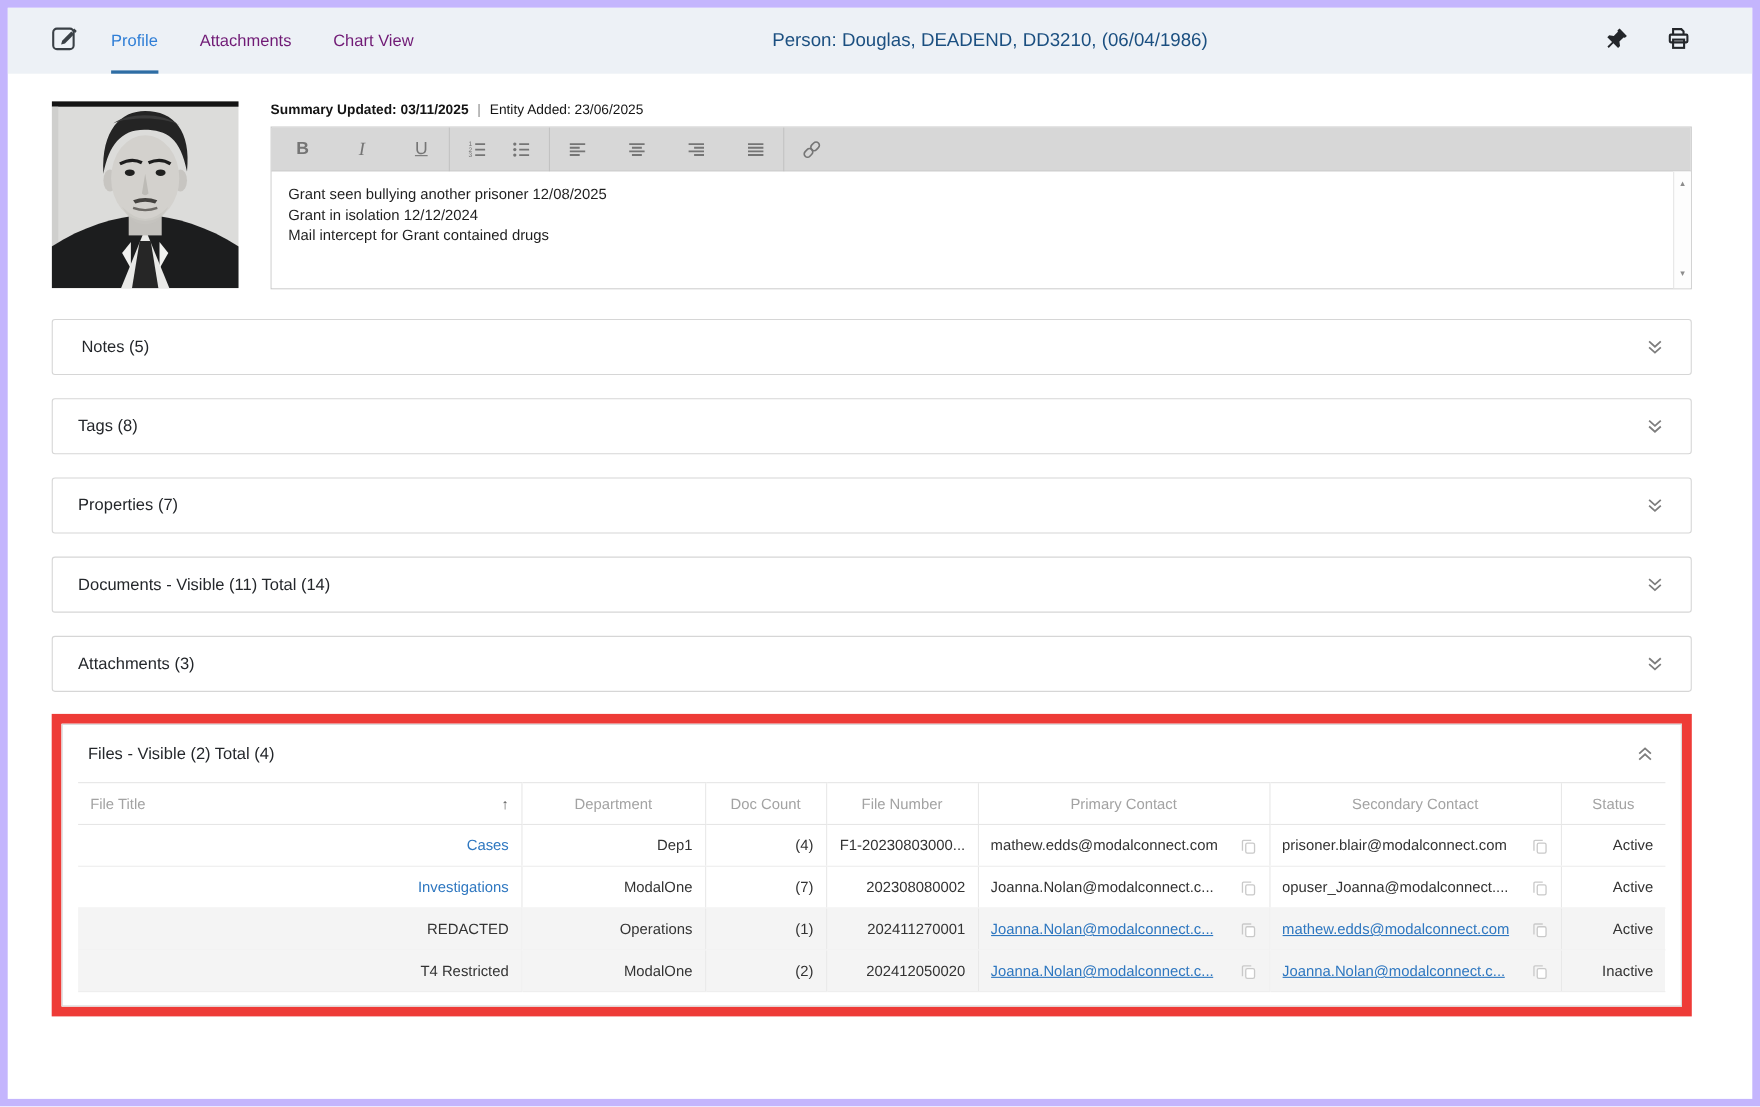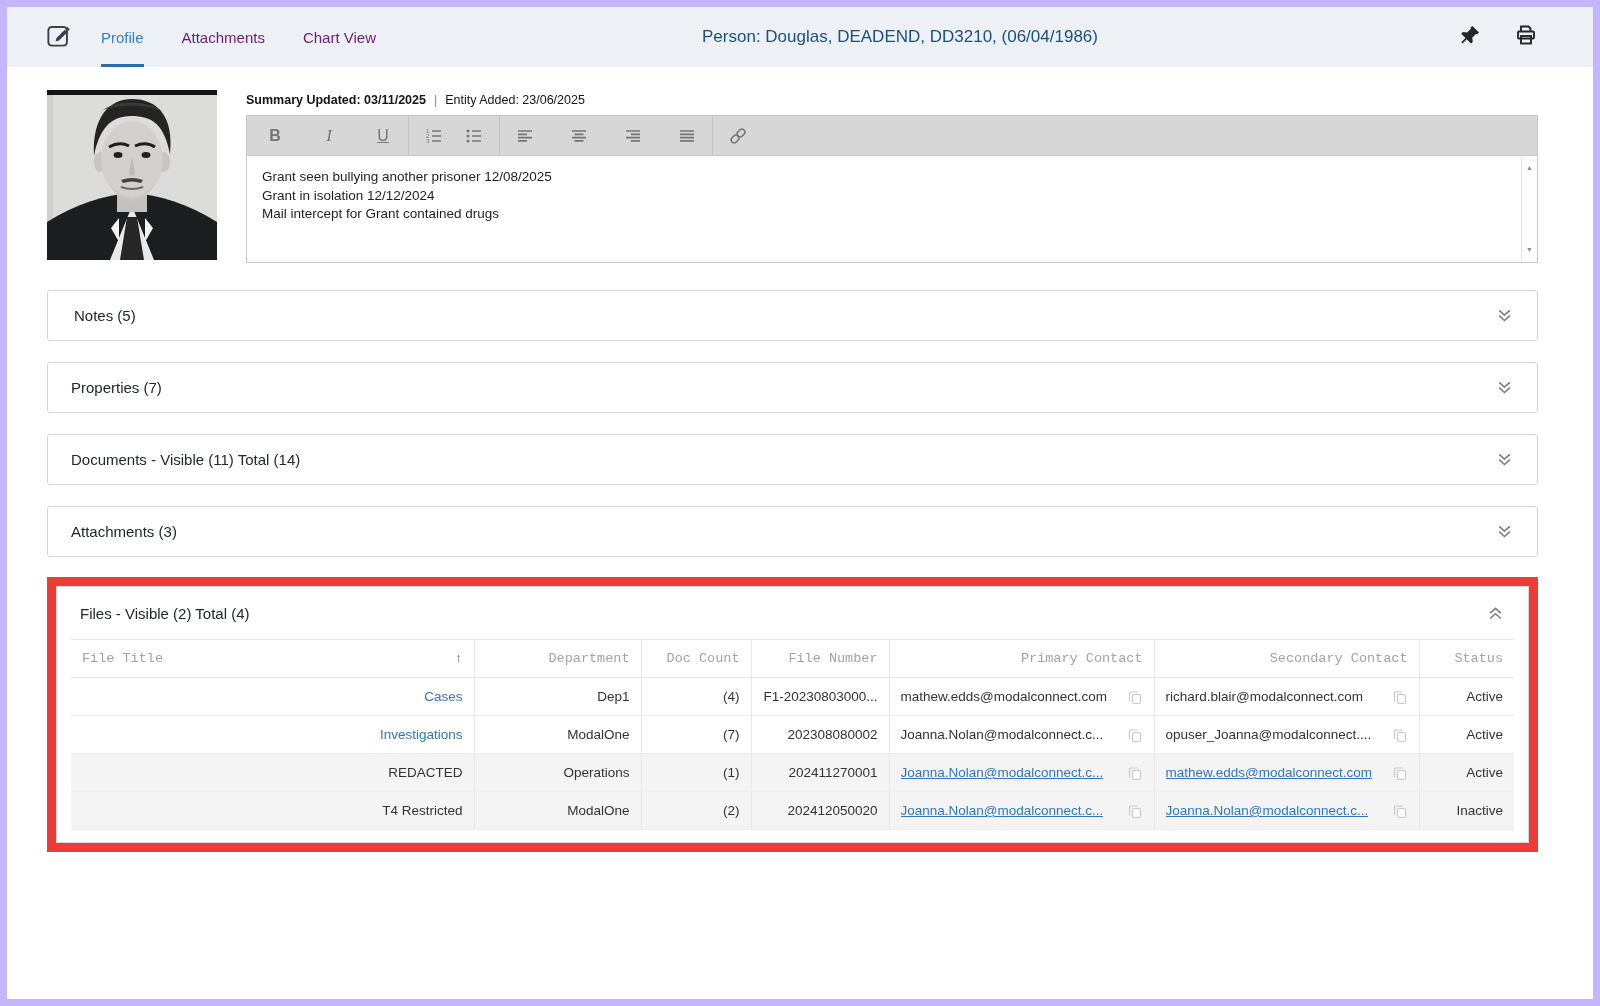--- a/index.html
+++ b/index.html
@@ -14,21 +14,21 @@
   .tabs { display:flex; align-items:stretch; height:60px; gap:38px; }
   .tab { display:flex; align-items:center; font-size:15px; color:#701a75; cursor:pointer; padding-top:3px; border-bottom:3px solid transparent; }
   .tab.active { color:#2f7ed6; border-bottom-color:#2e6da4; }
   .person-title { position:absolute; left:893px; top:50%; transform:translate(-50%,-50%); font-size:17px; color:#1b4f80; white-space:nowrap; }
   .top-actions { margin-left:auto; display:flex; align-items:center; gap:30px; }
   .top-actions .icon-btn { width:26px; height:26px; display:flex; align-items:center; justify-content:center; cursor:pointer; }
 
   
   .content { padding:23px 55px 0 40px; }
 
-  .profile-head { display:flex; gap:29px; }
+  .profile-head { display:flex; gap:29px;align-items:center; }
   .photo { width:170px; height:170px; flex:none; }
   .summary { flex:1; min-width:0; padding-top:3px; }
   .summary-meta { font-size:12.5px; color:#141414; margin-bottom:8px; }
   .summary-meta .sep { color:#8a8a8a; margin:0 8px; }
   .summary-meta .plain { font-weight:400; }
 
   .editor { border:1px solid #c9c9c9; }
   .toolbar { height:40px; background:#d7d7d7; display:flex; align-items:center; padding:0 8px; border-bottom:1px solid #c9c9c9; }
   .tb-btn { width:40px; height:40px; display:flex; align-items:center; justify-content:center; color:#757575; cursor:pointer; }
   .tb-btn.bold { font-weight:700; font-size:16px; }
@@ -46,21 +46,21 @@
   .panel .chev { margin-left:auto; display:flex; }
 
   
   .files-annotation { border:9px solid #ee3b37; border-radius:0; margin-top:20px; }
   .files-panel { border:1px solid #d8d8d8; background:#fff; }
   .files-head { display:flex; align-items:center; height:52px; padding:0 24px 0 23px; font-size:15px; color:#24272b; cursor:pointer; }
   .files-head .chev { margin-left:auto; display:flex; }
   .files-table-wrap { padding:0 14px 12px; }
 
   table.files { width:100%; border-collapse:collapse; table-layout:fixed; font-size:13.5px; }
-  table.files th { font-weight:400; color:#a3a3a3; text-align:right; height:38px; padding:0 11px; border-top:1px solid #e6e6e6; border-bottom:1px solid #e6e6e6; cursor:pointer;font-family:Liberation Mono, monospace; }
+  table.files th { font-weight:400; color:#a3a3a3; text-align:center; height:38px; padding:0 11px; border-top:1px solid #e6e6e6; border-bottom:1px solid #e6e6e6; cursor:pointer; }
   table.files th + th, table.files td + td { border-left:1px solid #e8e8e8; }
   table.files td { height:38px; padding:0 11px; border-bottom:1px solid #ededed; color:#333; overflow:hidden; white-space:nowrap;text-align:right; }
   tr.restricted td { background:#f4f4f4; }
   .th-flex { display:flex; align-items:center; justify-content:space-between; }
   .sort-icon { color:#5a5a5a; font-size:13px; }
   .title-link { color:#2e77c0; cursor:pointer; text-decoration:none; }
   .email-cell { display:flex; align-items:center; justify-content:space-between; gap:6px; }
   .email-cell .email-text { overflow:hidden; white-space:nowrap; min-width:0; }
   .email-link { color:#2e77c0; text-decoration:underline; cursor:pointer; }
   .copy-btn { flex:none; display:flex; cursor:pointer; }
@@ -234,20 +234,29 @@
     <div class="panel first">
       <span>Notes (5)</span>
       <span class="chev">
         <svg width="17" height="17" viewBox="0 0 16 16" fill="none" stroke="#7d7d7d" stroke-width="1.5">
             <path d="M3 3.2 L8 7.7 L13 3.2"></path>
             <path d="M3 8.2 L8 12.7 L13 8.2"></path>
           </svg>
       </span>
     </div>
 
+    <div class="panel">
+      <span>Tags (8)</span>
+      <span class="chev">
+        <svg width="17" height="17" viewBox="0 0 16 16" fill="none" stroke="#7d7d7d" stroke-width="1.5">
+            <path d="M3 3.2 L8 7.7 L13 3.2"></path>
+            <path d="M3 8.2 L8 12.7 L13 8.2"></path>
+          </svg>
+      </span>
+    </div>
 
     <div class="panel">
       <span>Properties (7)</span>
       <span class="chev">
         <svg width="17" height="17" viewBox="0 0 16 16" fill="none" stroke="#7d7d7d" stroke-width="1.5">
             <path d="M3 3.2 L8 7.7 L13 3.2"></path>
             <path d="M3 8.2 L8 12.7 L13 8.2"></path>
           </svg>
       </span>
     </div>
@@ -325,21 +334,21 @@
                       <span class="copy-btn">
                         <svg width="16" height="16" viewBox="0 0 16 16" fill="#fff" stroke="#c9c9c9" stroke-width="1.2">
                           <rect x="5.5" y="5.5" width="8" height="9" rx="1.5"></rect>
                           <path d="M10.5 3 H3.5 a1 1 0 0 0 -1 1 V12.5" fill="none"></path>
                         </svg>
                       </span>
                     </span>
                   </td>
                 <td>
                     <span class="email-cell">
-                      <span class="email-text">richard.blair@modalconnect.com</span>
+                      <span class="email-text">prisoner.blair@modalconnect.com</span>
                       <span class="copy-btn">
                         <svg width="16" height="16" viewBox="0 0 16 16" fill="#fff" stroke="#c9c9c9" stroke-width="1.2">
                           <rect x="5.5" y="5.5" width="8" height="9" rx="1.5"></rect>
                           <path d="M10.5 3 H3.5 a1 1 0 0 0 -1 1 V12.5" fill="none"></path>
                         </svg>
                       </span>
                     </span>
                   </td>
                 <td><span>Active</span></td>
               </tr>

